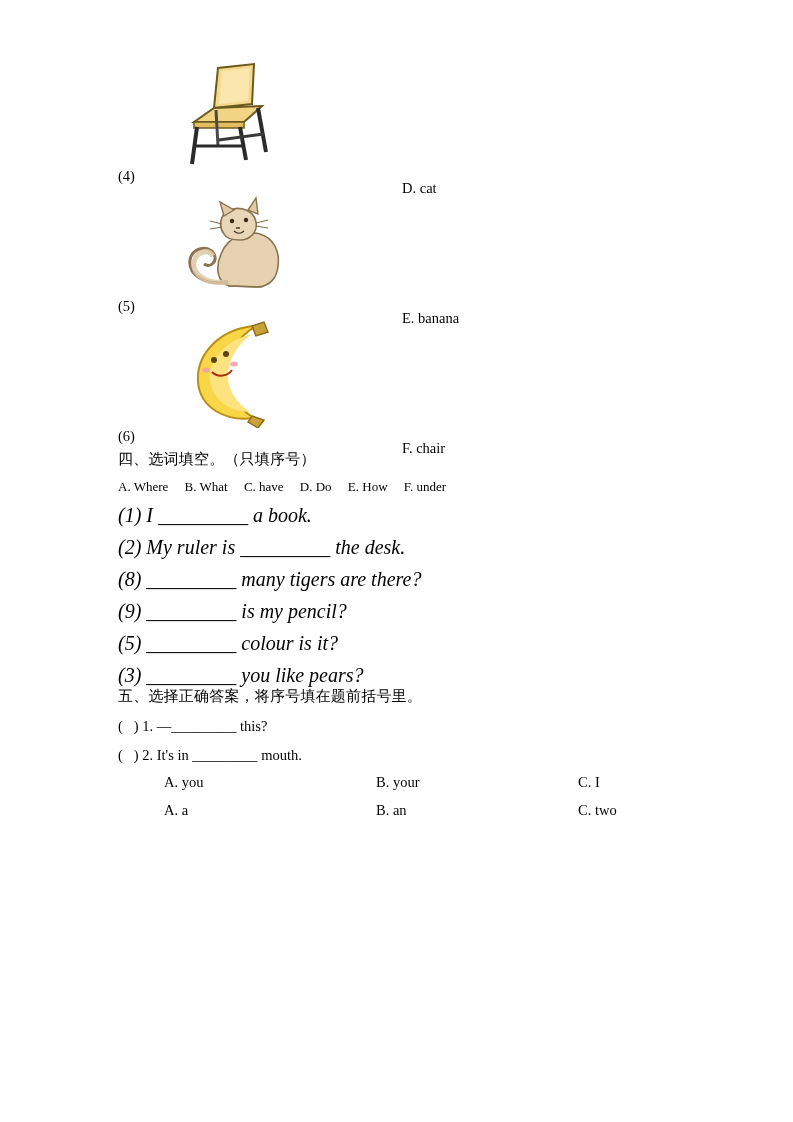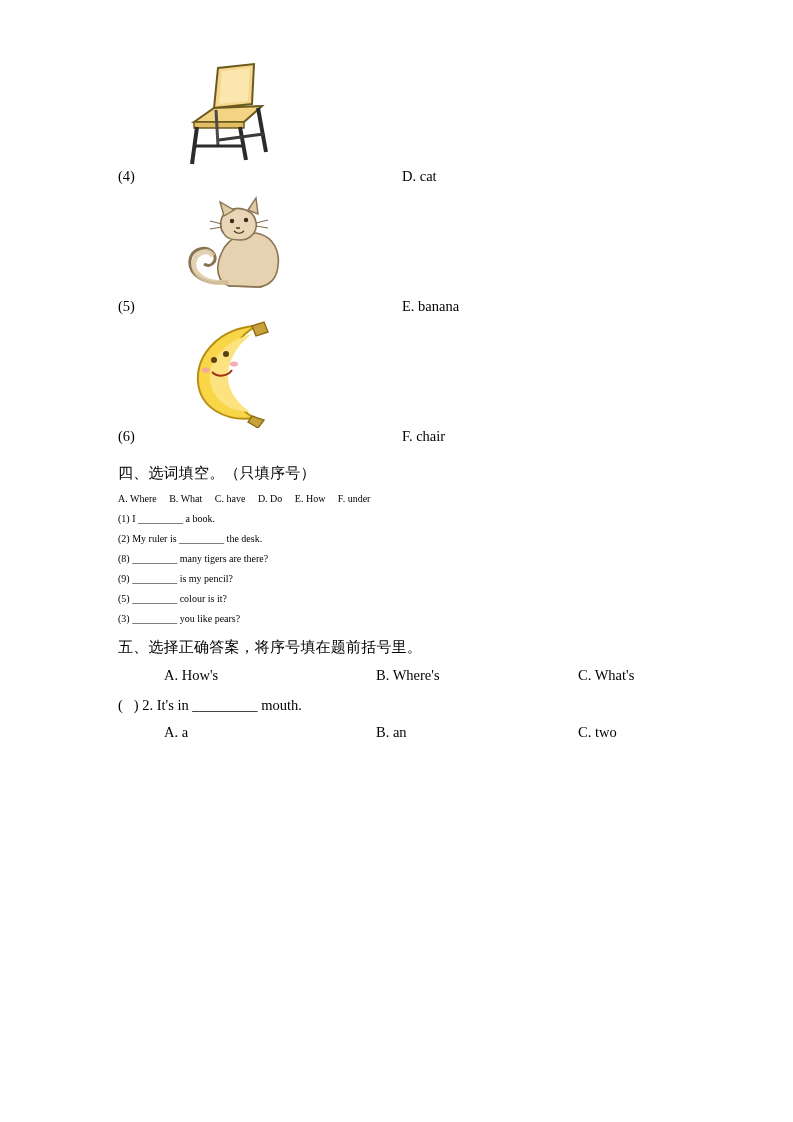--- a/index.html
+++ b/index.html
@@ -41,37 +41,37 @@
     font-size: 14.5px;
   }
   .num {
     position: absolute;
     left: 0;
     top: 0;
   }
   .opt {
     position: absolute;
     left: 284px;
-    top: 0;
+    top: 12px;
   }
 
   
   .hdr {
     font-size: 15px;
-    margin-top: 14px;
     margin-bottom: 4px;
     letter-spacing: 0.2px;
   }
   .line {
-    font-size: 10px;
+    font-size: 20px;
     margin: 9px 0 0 0;
     white-space: pre;
+    font-style: italic;
   }
   .bank {
-    font-size: 10px;
+    font-size: 13px;
     margin-top: 10px;
     white-space: pre;
     font-family: Liberation Serif, serif;
   }
   .q-line {
     font-size: 14.5px;
     margin-top: 12px;
     white-space: pre;
   }
   .choices {
@@ -186,29 +186,30 @@
     <div class="line">(1) I _________ a book.</div>
     <div class="line">(2) My ruler is _________ the desk.</div>
     <div class="line">(8) _________ many tigers are there?</div>
     <div class="line">(9) _________ is my pencil?</div>
     <div class="line">(5) _________ colour is it?</div>
     <div class="line">(3) _________ you like pears?</div>
 
     <div class="hdr">五、选择正确答案，将序号填在题前括号里。</div>
 
     <div>
-      <div class="choices">
-        <span class="c1">A. How's</span>
-        <span class="c2">B. Where's</span>
-        <span class="c3">C. What's</span>
-      </div>
+      <div class="q-line">(   ) 1. —_________ this?</div>
     </div>
 
     <div>
       <div class="q-line">(   ) 2. It's in _________ mouth.</div>
+      <div class="choices">
+        <span class="c1">A. you</span>
+        <span class="c2">B. your</span>
+        <span class="c3">C. I</span>
+      </div>
     </div>
 
     <div>
       <div class="choices">
         <span class="c1">A. a</span>
         <span class="c2">B. an</span>
         <span class="c3">C. two</span>
       </div>
     </div>
 

